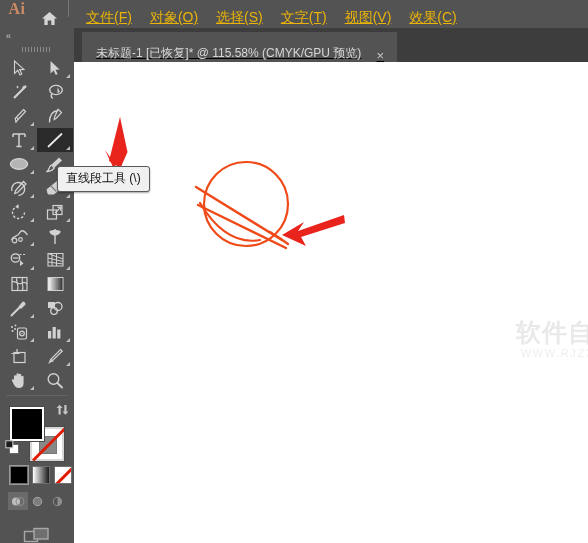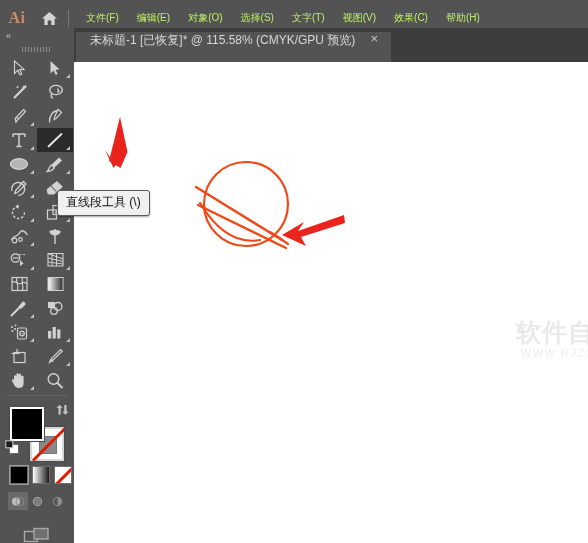--- a/index.html
+++ b/index.html
@@ -8,47 +8,48 @@
     overflow: hidden;
     background: #535353;
     font-family: "Liberation Sans", "DejaVu Sans", sans-serif;
   }
   #app { position: relative; width: 588px; height: 543px; }
 
   
   .menubar {
     position: absolute; left: 0; top: 0; width: 588px; height: 36px;
     background: #535353;
-    display: flex; align-items: center;
+    display: flex; 
   }
   .ai-logo {
     width: 34px; text-align: center;
     color: #cd8b64; font-size: 16px; font-weight: bold;
     letter-spacing: 0.5px; font-family: "Liberation Serif", serif;
   }
   .home-icon { width: 30px; display: flex; align-items: center; justify-content: center; }
   .menu-divider {
     width: 1px; height: 17px; background: #777; margin: 0 8px 0 4px;
   }
   .menu-items { display: flex; align-items: center; }
   .menu-item {
-    color: #bef264; font-size: 10px;
-    padding: 4px 9px; white-space: nowrap; cursor: default;
+    color: #eab308; font-size: 14px;
+    padding: 4px 9px; white-space: nowrap; cursor: default; text-decoration: underline;
   }
 
   
   .tabbar {
     position: absolute; left: 74px; top: 28px; width: 514px; height: 34px;
     background: #3d3d3d;
   }
   .doc-tab {
-    position: absolute; left: 2px; top: 4px; height: 30px;
+    position: absolute; left: 8px; top: 4px; height: 30px;
     background: #535353;
-    display: flex; align-items: flex-start;
+    display: flex; align-items: flex-end;
     padding: 0 4px 0 14px;
+    text-decoration: underline;
   }
   .doc-tab-title { color: #d6d6d6; font-size: 12px; white-space: nowrap; }
   .doc-tab-close {
     margin-left: 12px; margin-right: 6px;
     color: #c8c8c8; font-size: 13px; line-height: 1;
     width: 14px; text-align: center; cursor: default;
   }
 
   
   .toolbar {
@@ -184,45 +185,42 @@
   .annot { position: absolute; pointer-events: none; }
 
   
   .tooltip {
     position: absolute; left: 57px; top: 166px;
     background: #f0f0f0; border: 1px solid #5a5a5a; border-radius: 3px;
     padding: 3px 8px 4px 8px;
     font-size: 12px; color: #101010; white-space: nowrap;
     box-shadow: 0 1px 2px rgba(0,0,0,0.35);
     z-index: 40;
-    margin-top: 24px;
   }
 </style>
 </head>
 <body>
 
 <div id="app">
 
   <div class="menubar">
     <div class="ai-logo">Ai</div>
     <div class="home-icon">
       <svg width="17" height="15" viewBox="0 0 17 15">
         <path d="M8.5 1 L16 7.5 L13.6 7.5 L13.6 14 L10.3 14 L10.3 9.6 L6.7 9.6 L6.7 14 L3.4 14 L3.4 7.5 L1 7.5 Z" fill="#d5d5d5"></path>
       </svg>
     </div>
     <div class="menu-divider"></div>
     <div class="menu-items">
       <div class="menu-item">文件(F)</div>
-      <div class="menu-item">编辑(E)</div>
       <div class="menu-item">对象(O)</div>
       <div class="menu-item">选择(S)</div>
       <div class="menu-item">文字(T)</div>
       <div class="menu-item">视图(V)</div>
       <div class="menu-item">效果(C)</div>
-      <div class="menu-item">帮助(H)</div>
     </div>
   </div>
 
   <div class="tabbar">
     <div class="doc-tab">
       <span class="doc-tab-title">未标题-1 [已恢复]* @ 115.58% (CMYK/GPU 预览)</span>
       <span class="doc-tab-close">×</span>
     </div>
   </div>
 

